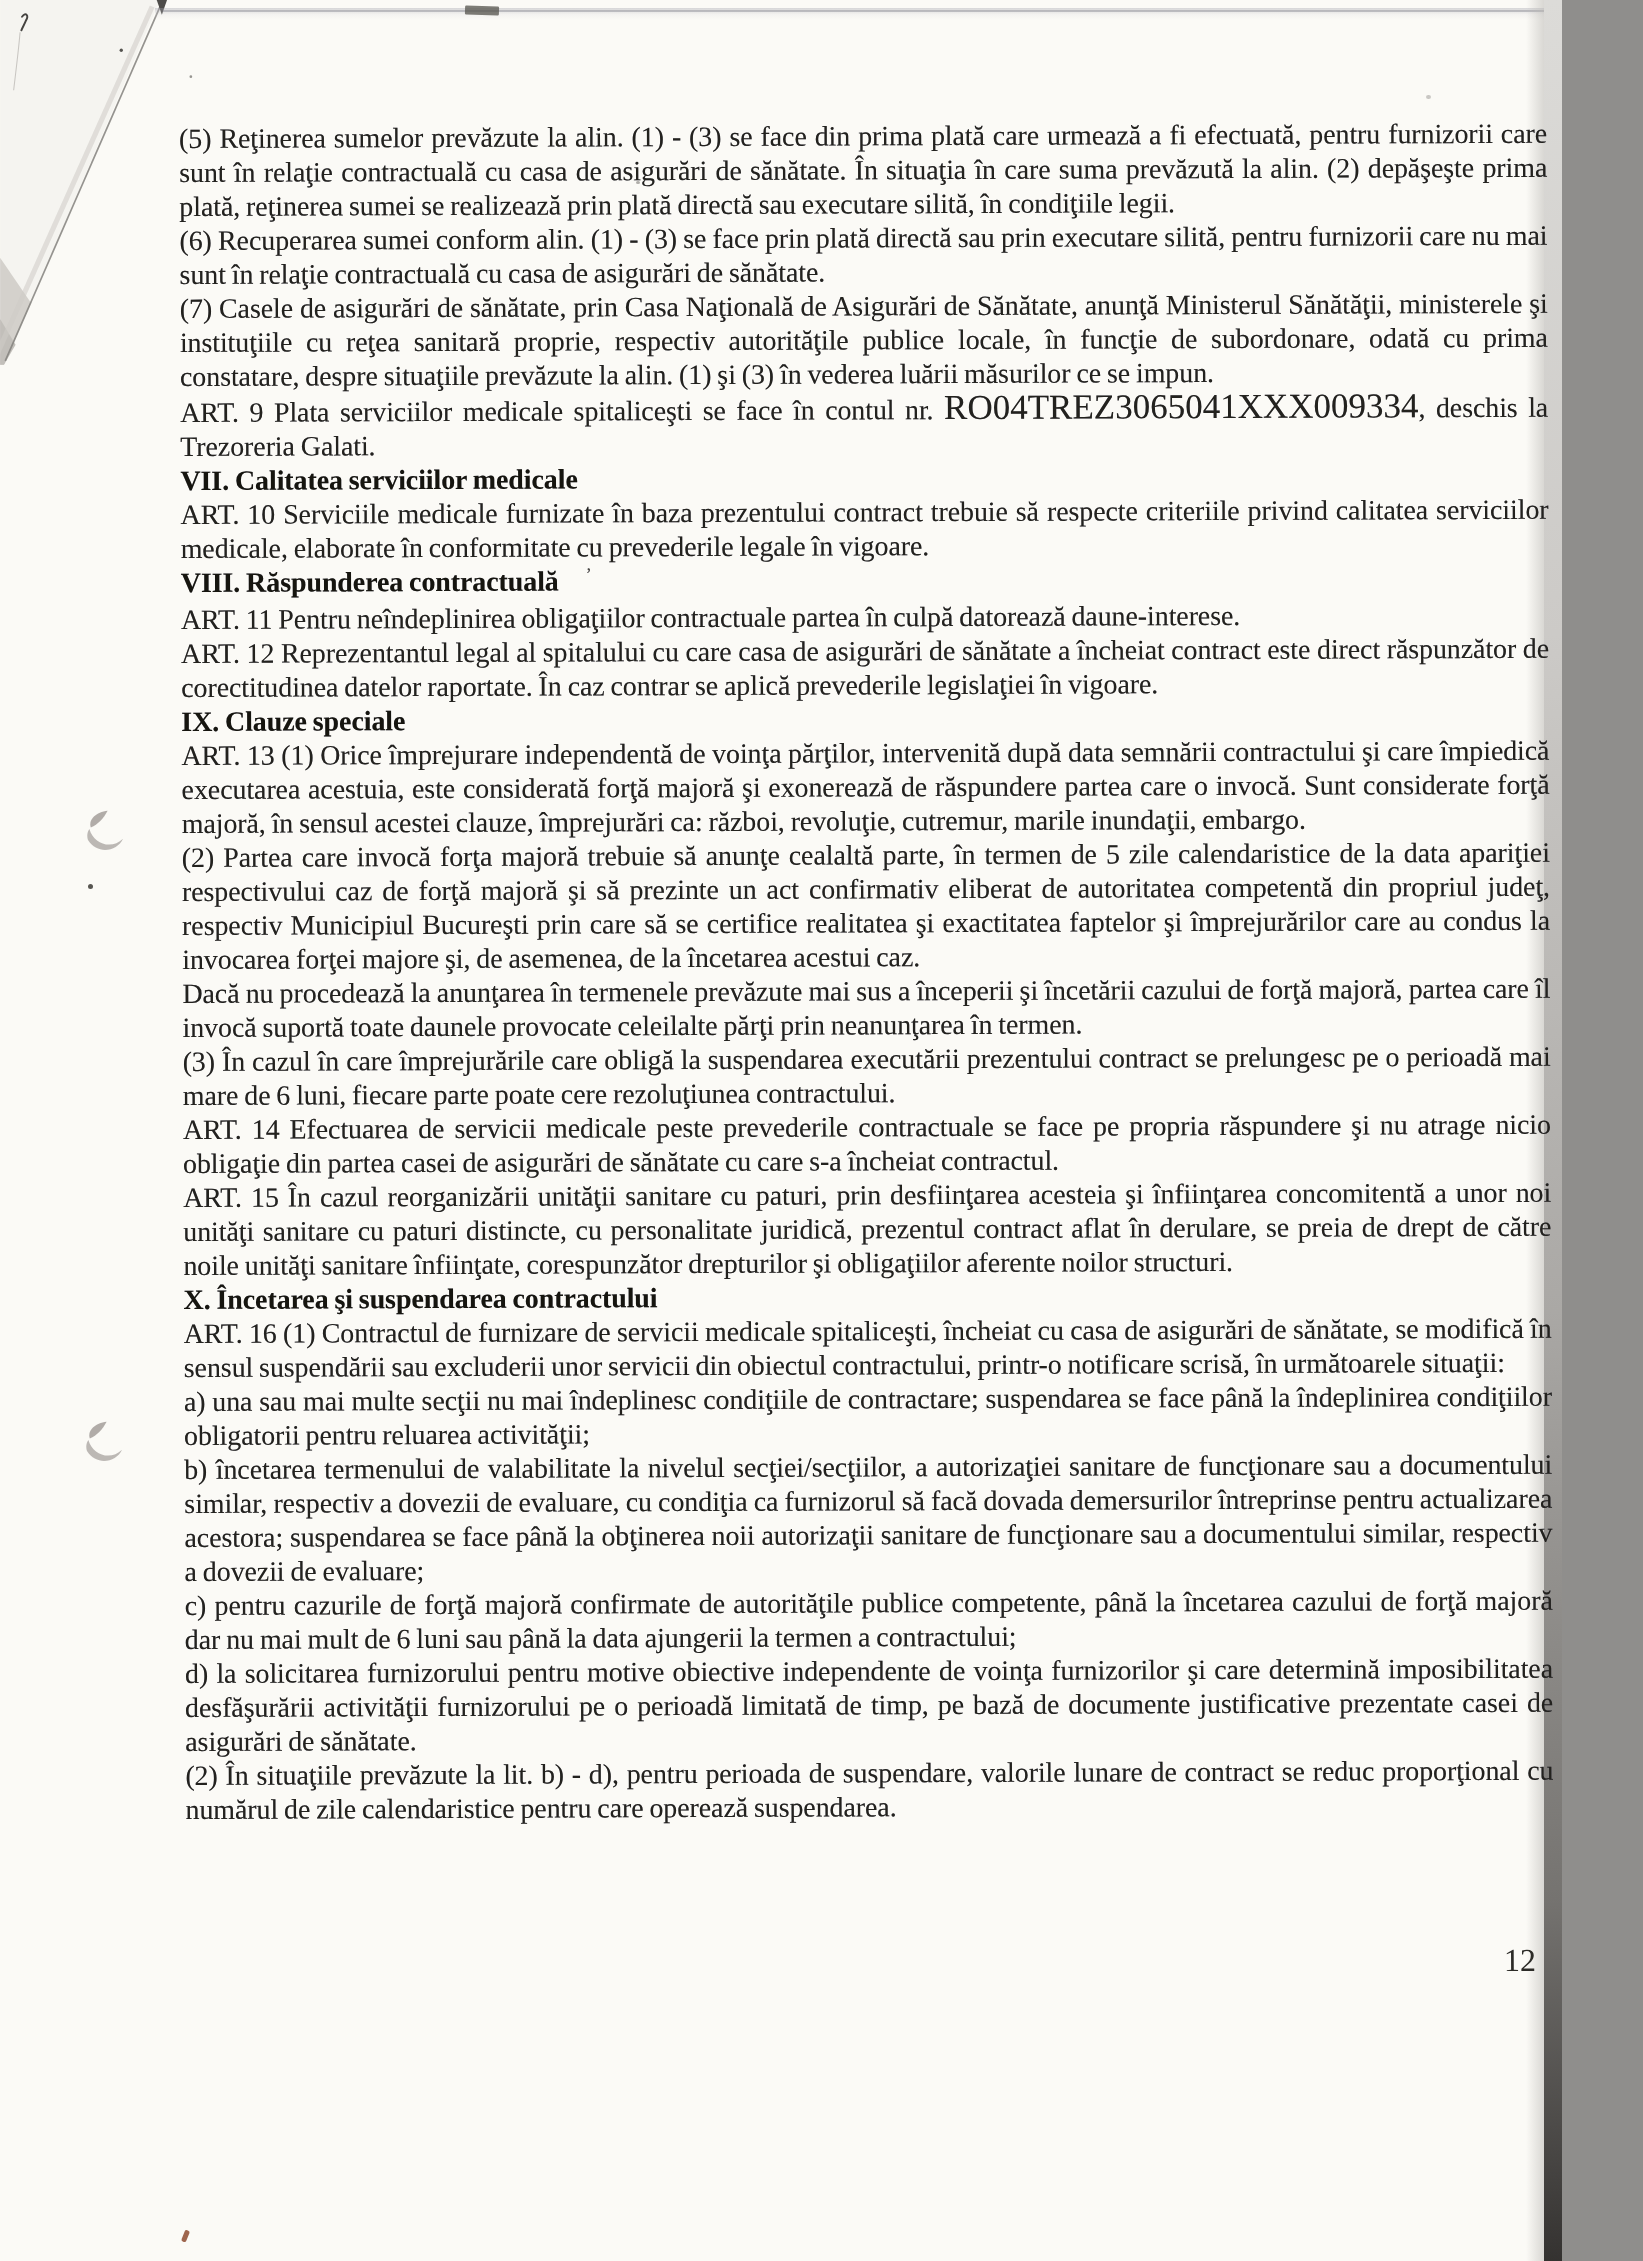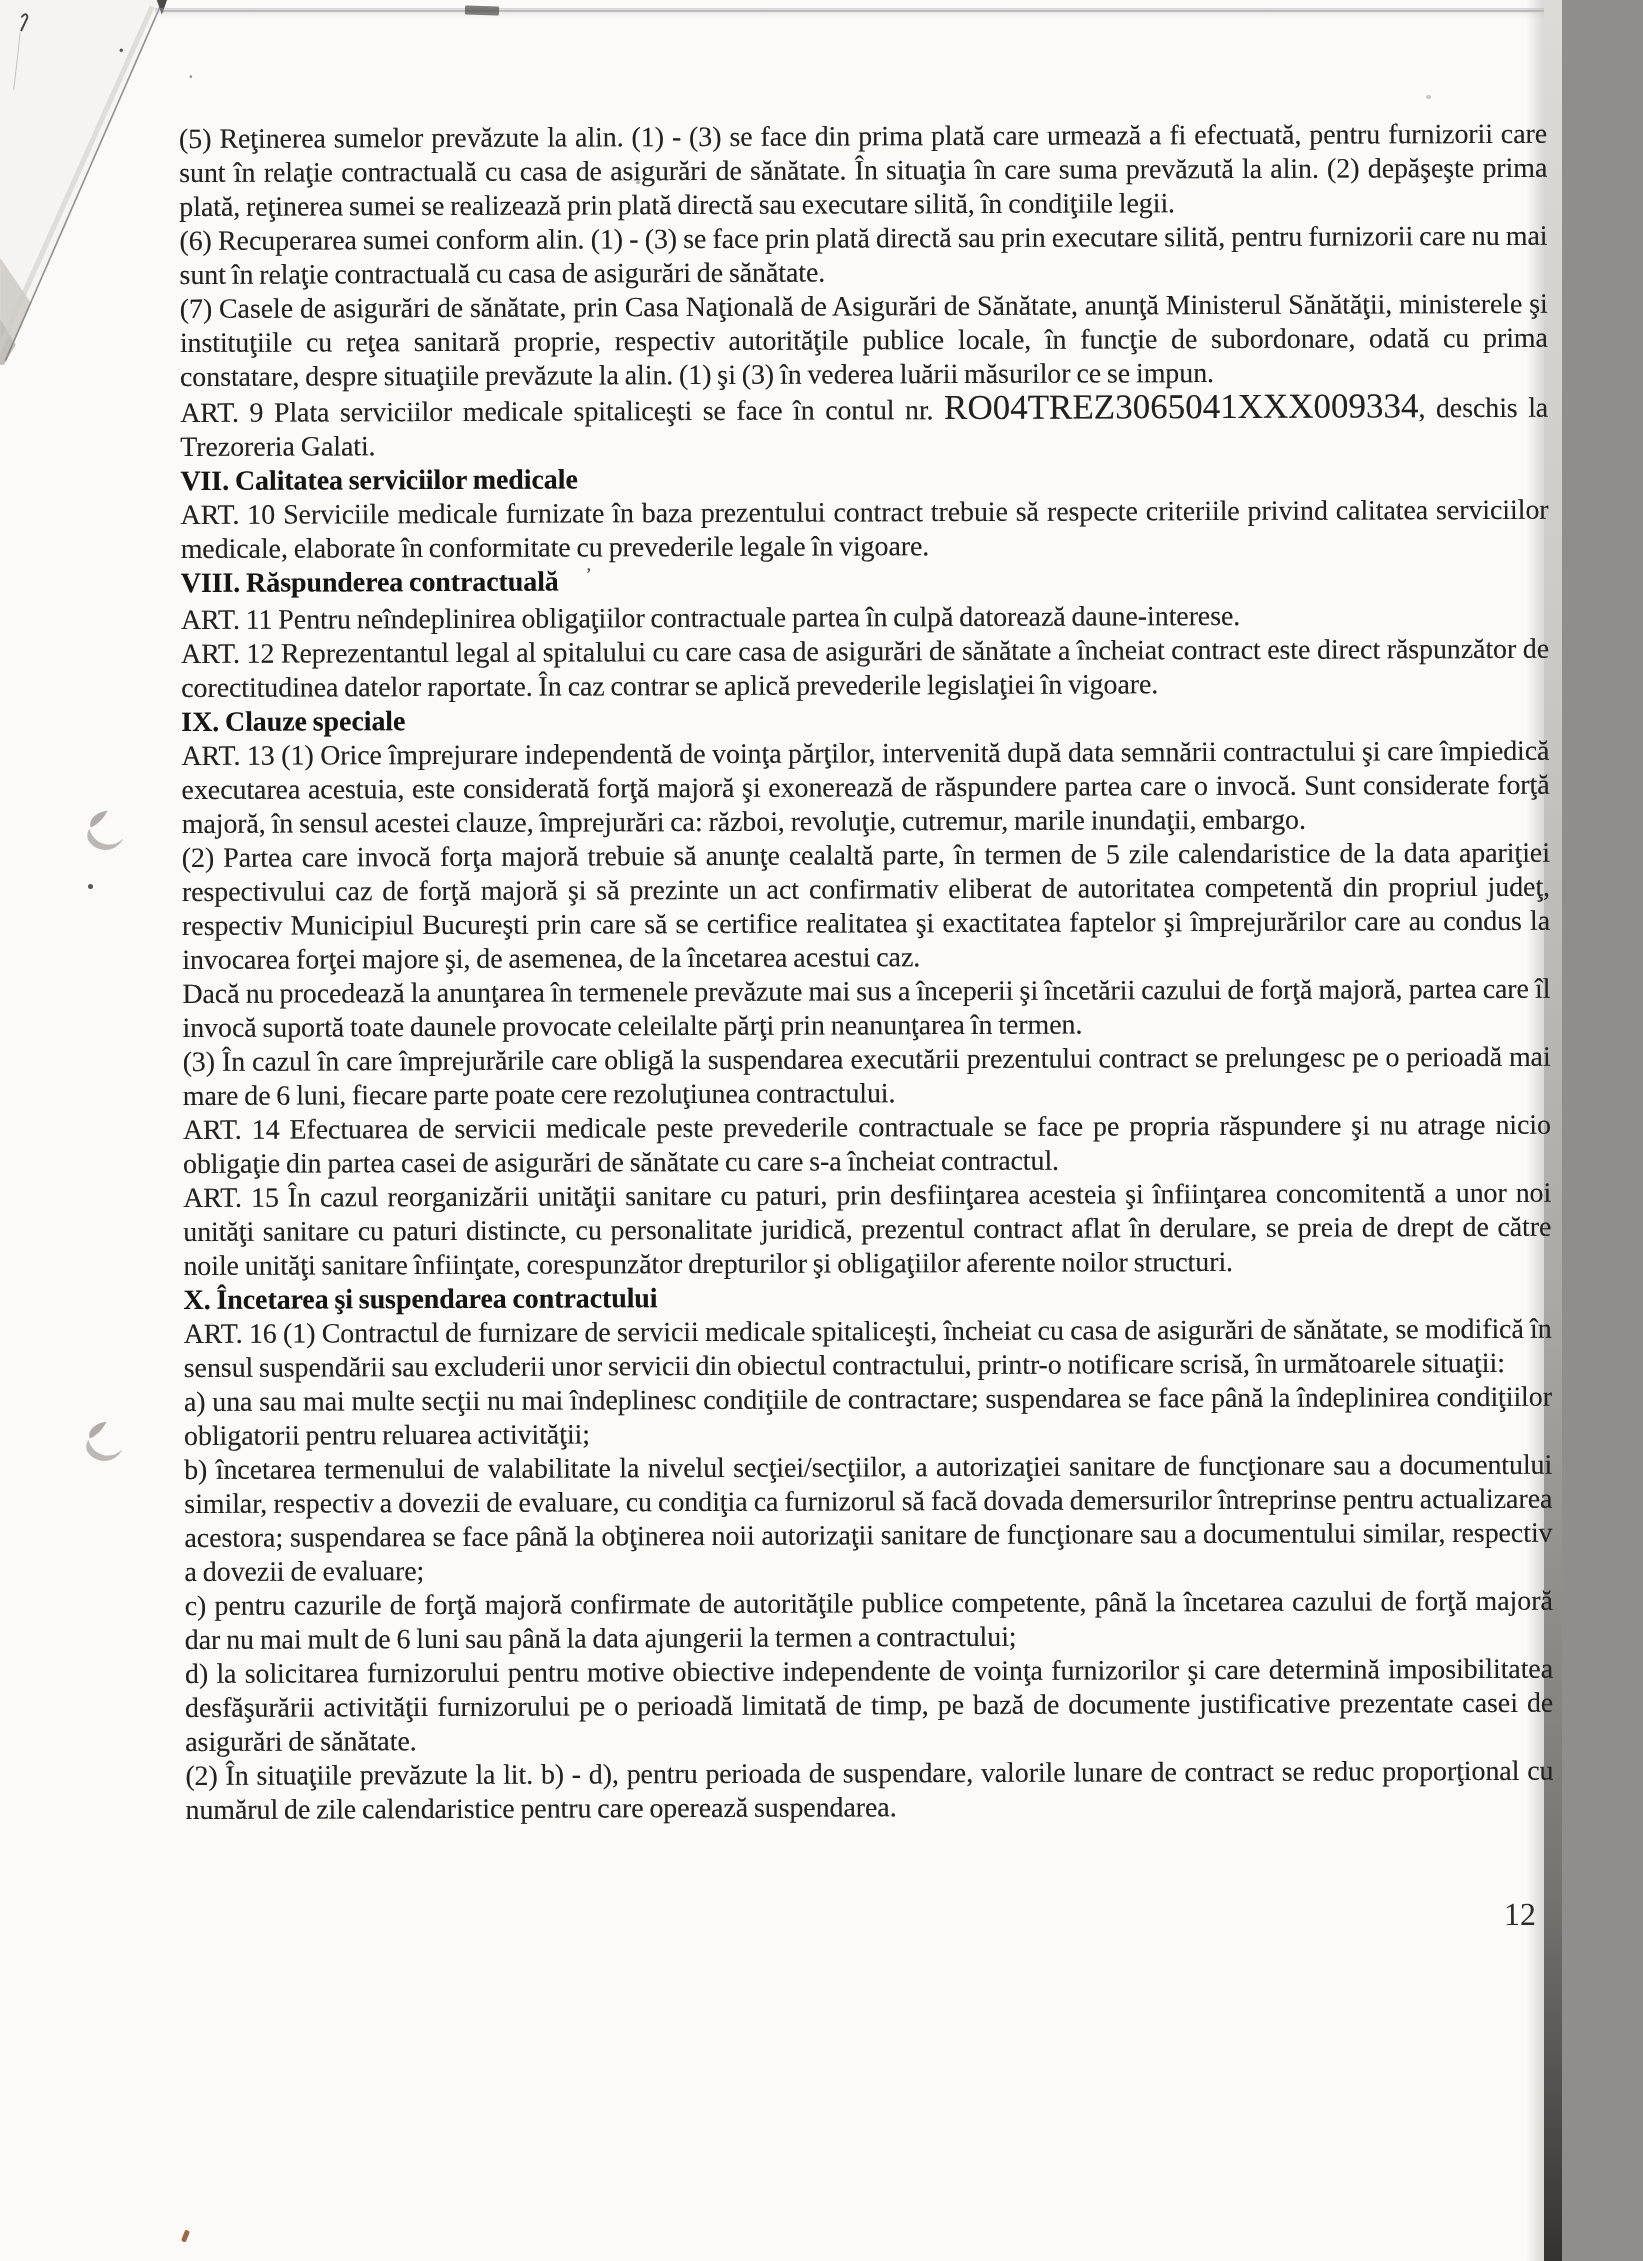--- a/index.html
+++ b/index.html
@@ -19,21 +19,21 @@
     text-shadow:0 0 0.5px rgba(60,60,95,0.45);
   }
   .doc-text p{margin:0;padding:0;}
   .doc-text p.heading{font-weight:700;text-align:left;color:#16150f;}
   .account{font-size:35px;letter-spacing:0;word-spacing:0;}
   .heading-mark{
     display:inline-block;margin-left:27px;font-size:18px;
     transform:translateY(-10.3px);color:#4a4843;font-weight:400;
   }
   .page-num{
-    position:absolute;left:1504px;top:1898px;
+    position:absolute;left:1504px;top:1944px;
     font-size:32px;line-height:1;color:#2c2b27;transform:rotate(-0.3deg);
   }
   
   .corner-svg{position:absolute;left:0;top:0;}
   .top-edge{
     position:absolute;left:155px;top:8.4px;width:1477px;height:11.6px;
     background:linear-gradient(to bottom,rgba(160,160,170,0.40),rgba(205,205,212,0.16) 55%,rgba(205,205,212,0) 100%);
   }
   .top-edge-line{
     position:absolute;left:162px;top:9.7px;width:1458px;height:1.9px;

